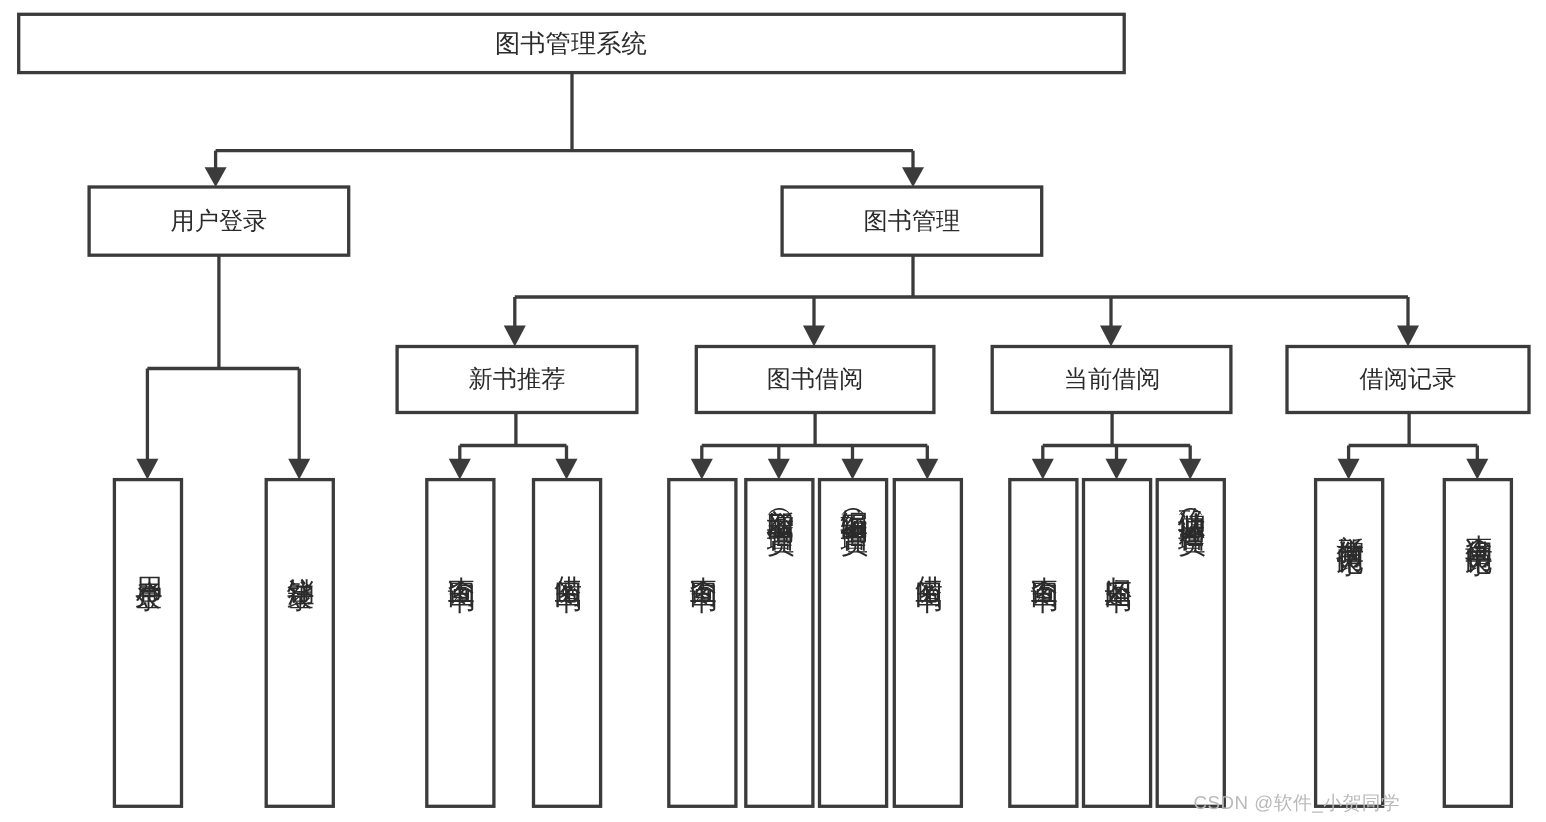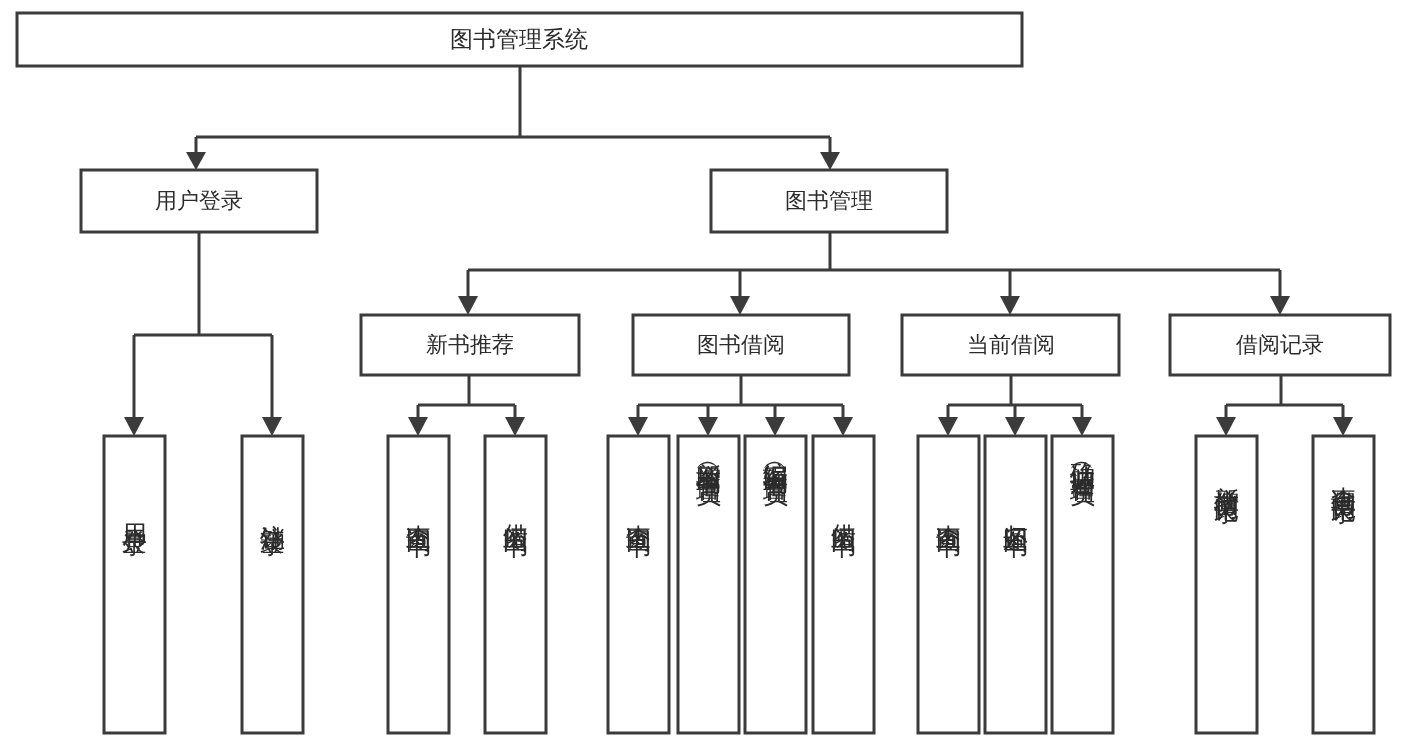--- a/index.html
+++ b/index.html
@@ -267,13 +267,14 @@
     <span class="leaf-label" style="margin-top:6px;">确认归还（管理员）</span>
   </div>
 
   <div class="leaf-label-wrap" style="left:1196px; top:436px; width:61px; height:297px;">
     <span class="leaf-label" style="margin-top:30px;">新增借阅记录</span>
   </div>
   <div class="leaf-label-wrap" style="left:1313px; top:436px; width:61px; height:297px;">
     <span class="leaf-label" style="margin-top:30px;">查询借阅记录</span>
   </div>
 
+  <div class="watermark">CSDN @软件_小贺同学</div>
 </div>
 
 </body></html>

